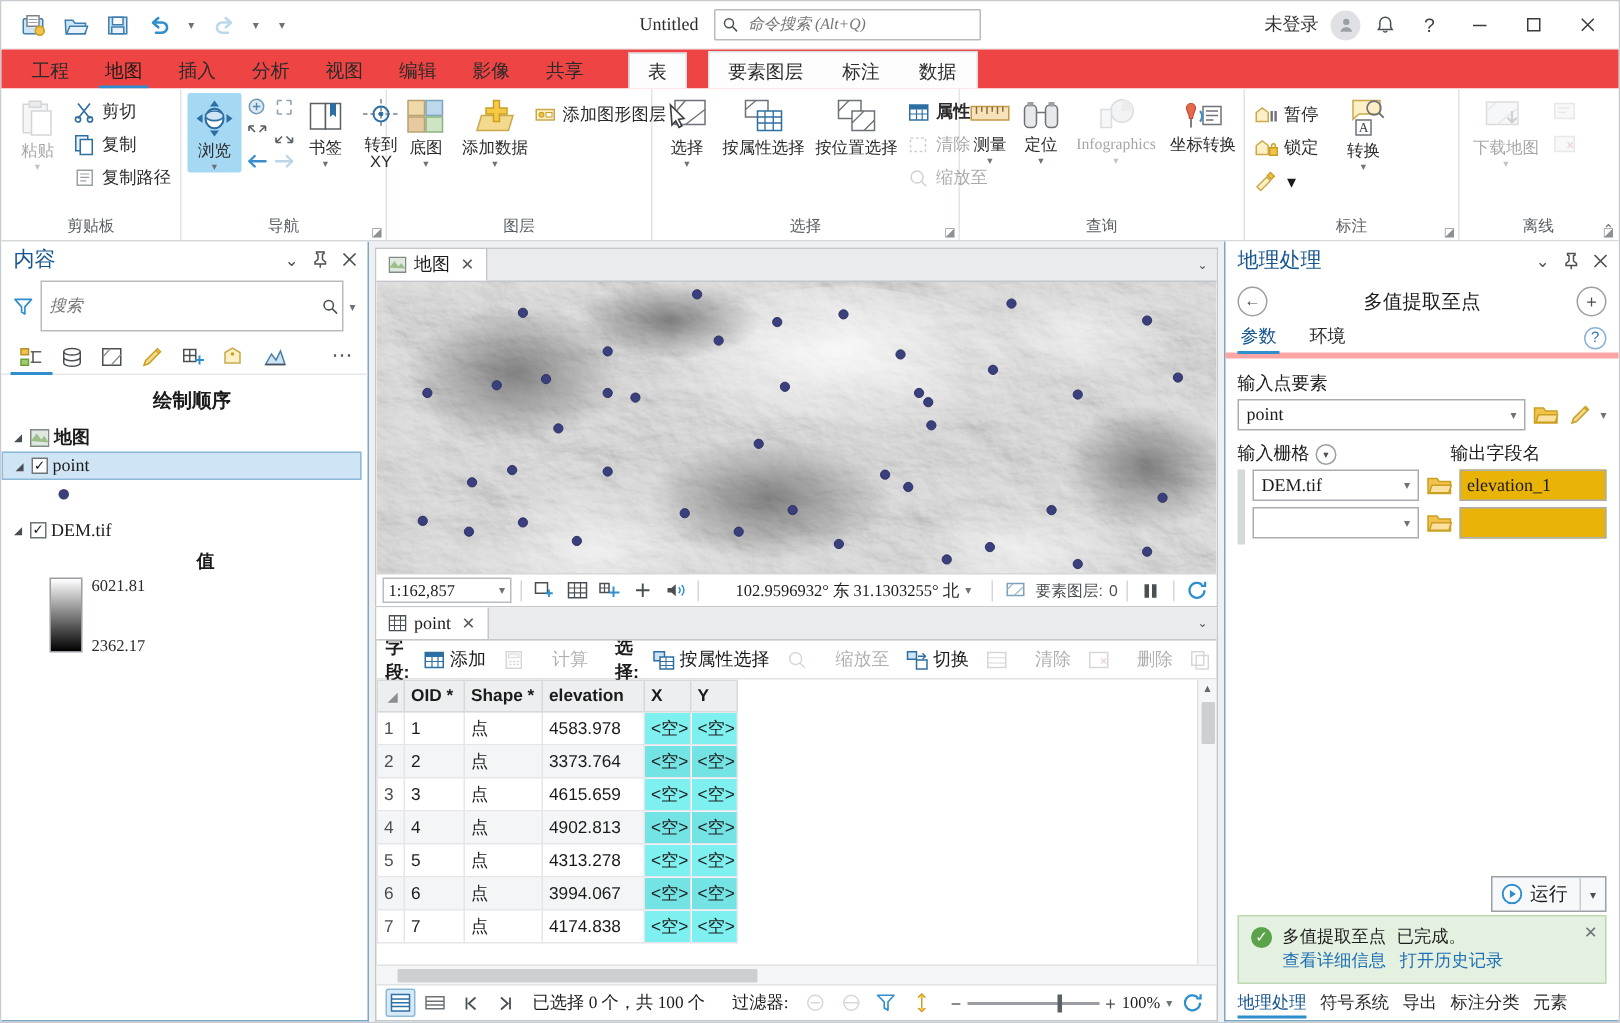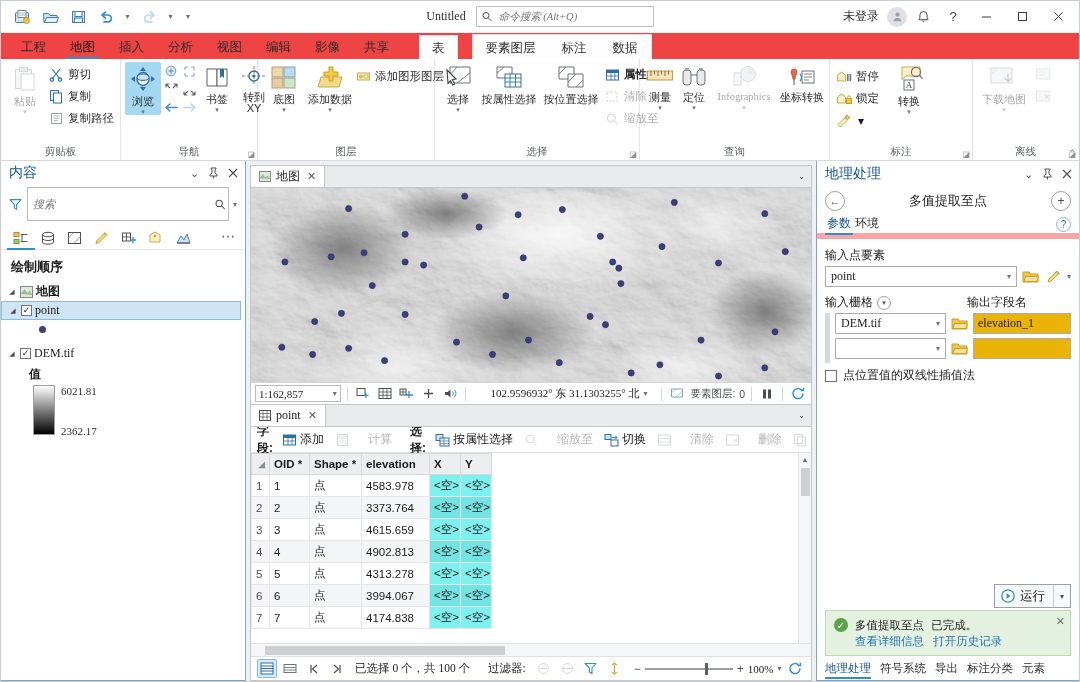--- a/index.html
+++ b/index.html
@@ -96,21 +96,21 @@
   .cs-input input { border:none; outline:none; width:100%; font-size:11px; color:#9a9ea3;
                     font-style:italic; font-family:"Liberation Serif", serif; background:transparent; }
   .cs-caret { font-size:8px; color:#6d7278; padding-right:2px; cursor:pointer; }
   .contents-tabs { display:flex; align-items:center; gap:3px; padding:2px 6px 0 8px;
                    border-bottom:1px solid #e4e6e9; position:relative; }
   .ctab { width:24px; height:22px; display:flex; align-items:center; justify-content:center;
           cursor:pointer; position:relative; border-radius:2px; }
   .ctab.active::after { content:""; position:absolute; left:-2px; right:-2px; bottom:-1px;
                         height:2px; background:#2e8ece; }
   .ctab-more { margin-left:auto; font-size:14px; color:#555; cursor:pointer; padding:0 4px 4px; }
-  .toc { flex:1; overflow:auto; padding:6px 0 0 0; font-size:12px; }
+  .toc { flex:1; overflow:auto; padding:6px 0 0 0; font-size:12px;text-align:center; }
   .toc-header { font-weight:bold; font-size:13px; color:#1b1b1b; padding:2px 0 6px 10px; }
   .toc-row { display:flex; align-items:center; height:19px; padding-left:6px; gap:3px;
              cursor:pointer; white-space:nowrap; }
   .toc-row.selected { background:#cfe5f5; border:1px solid #8db9d8; }
   .twisty { width:10px; font-size:7px; color:#4a4f54; display:flex; align-items:center;
             justify-content:center; }
   .chk { width:11px; height:11px; border:1px solid #6f7479; background:#fff; display:flex;
          align-items:center; justify-content:center; font-size:9px; color:#1b1b1b; line-height:1; }
   .toc-label { font-family:"Liberation Serif", serif; font-size:12px; color:#1b1b1b; }
   .toc-label.bold { font-weight:bold; font-family:"Liberation Sans", sans-serif; }
@@ -198,22 +198,22 @@
               border-right:none; display:flex; flex-direction:column; flex:none; position:relative; }
   .gp-title-row { height:26px; display:flex; align-items:center; padding:0 4px 0 8px; }
   .gp-toolrow { height:28px; display:flex; align-items:center; padding:0 8px; }
   .gp-back { width:20px; height:20px; border:1px solid #9aa0a6; border-radius:50%;
              display:flex; align-items:center; justify-content:center; font-size:11px;
              color:#4a4f54; cursor:pointer; }
   .gp-toolname { flex:1; text-align:center; font-size:13px; color:#1b1b1b; }
   .gp-add { width:20px; height:20px; border:1px solid #9aa0a6; border-radius:50%;
             display:flex; align-items:center; justify-content:center; font-size:12px;
             color:#4a4f54; cursor:pointer; }
-  .gp-tabs { display:flex; align-items:center; padding:0 8px; border-bottom:6px solid #fca5a5;
-             height:24px; gap:0; }
+  .gp-tabs { display:flex; align-items:center; padding:0 8px; border-bottom:4px solid #fca5a5;
+             height:24px; gap:18px; }
   .gptab { font-size:12px; color:#2b2b2b; cursor:pointer; height:22px; line-height:20px;
            position:relative; padding:0 2px; }
   .gptab.active { color:#16558f; }
   .gptab.active::after { content:""; position:absolute; left:0; right:0; bottom:0; height:2px;
                          background:#2e8ece; }
   .gp-help { margin-left:auto; width:15px; height:15px; border:1px solid #8ab4d6; border-radius:50%;
              display:flex; align-items:center; justify-content:center; font-size:10px;
              color:#2e7cb5; cursor:pointer; }
   .gp-body { flex:1; padding:8px 8px 0 8px; overflow:auto; }
   .gp-flabel { font-size:12px; color:#1b1b1b; margin-bottom:2px; display:flex;
@@ -1316,24 +1316,20 @@
                 <svg width="17" height="15" viewBox="0 0 17 15">
                     <path d="M1 3h6l1.4 2H16v8H1z" fill="#f3c24b" stroke="#c9a022"></path>
                     <path d="M2 12.5l1.6-5H16.5l-1.6 5z" fill="#fbe0a0" stroke="#c9a022"></path>
                   </svg>
               </div>
               <div class="gp-txt" style="width:98px;"></div>
             </div>
           </div>
         </div>
 
-        <div class="gp-chk-row">
-          <span class="gp-chk"></span>
-          <span style="font-size:12px;">点位置值的双线性插值法</span>
-        </div>
       </div>
 
       <div class="gp-foot">
         <div class="run-btn">
           <span class="r1">
             <svg width="14" height="14" viewBox="0 0 14 14">
                 <circle cx="7" cy="7" r="6.2" fill="#fff" stroke="#2e8ece" stroke-width="1.3"></circle>
                 <path d="M5.6 4.3l4 2.7-4 2.7z" fill="#2e8ece"></path>
               </svg>
             <span>运行</span>

